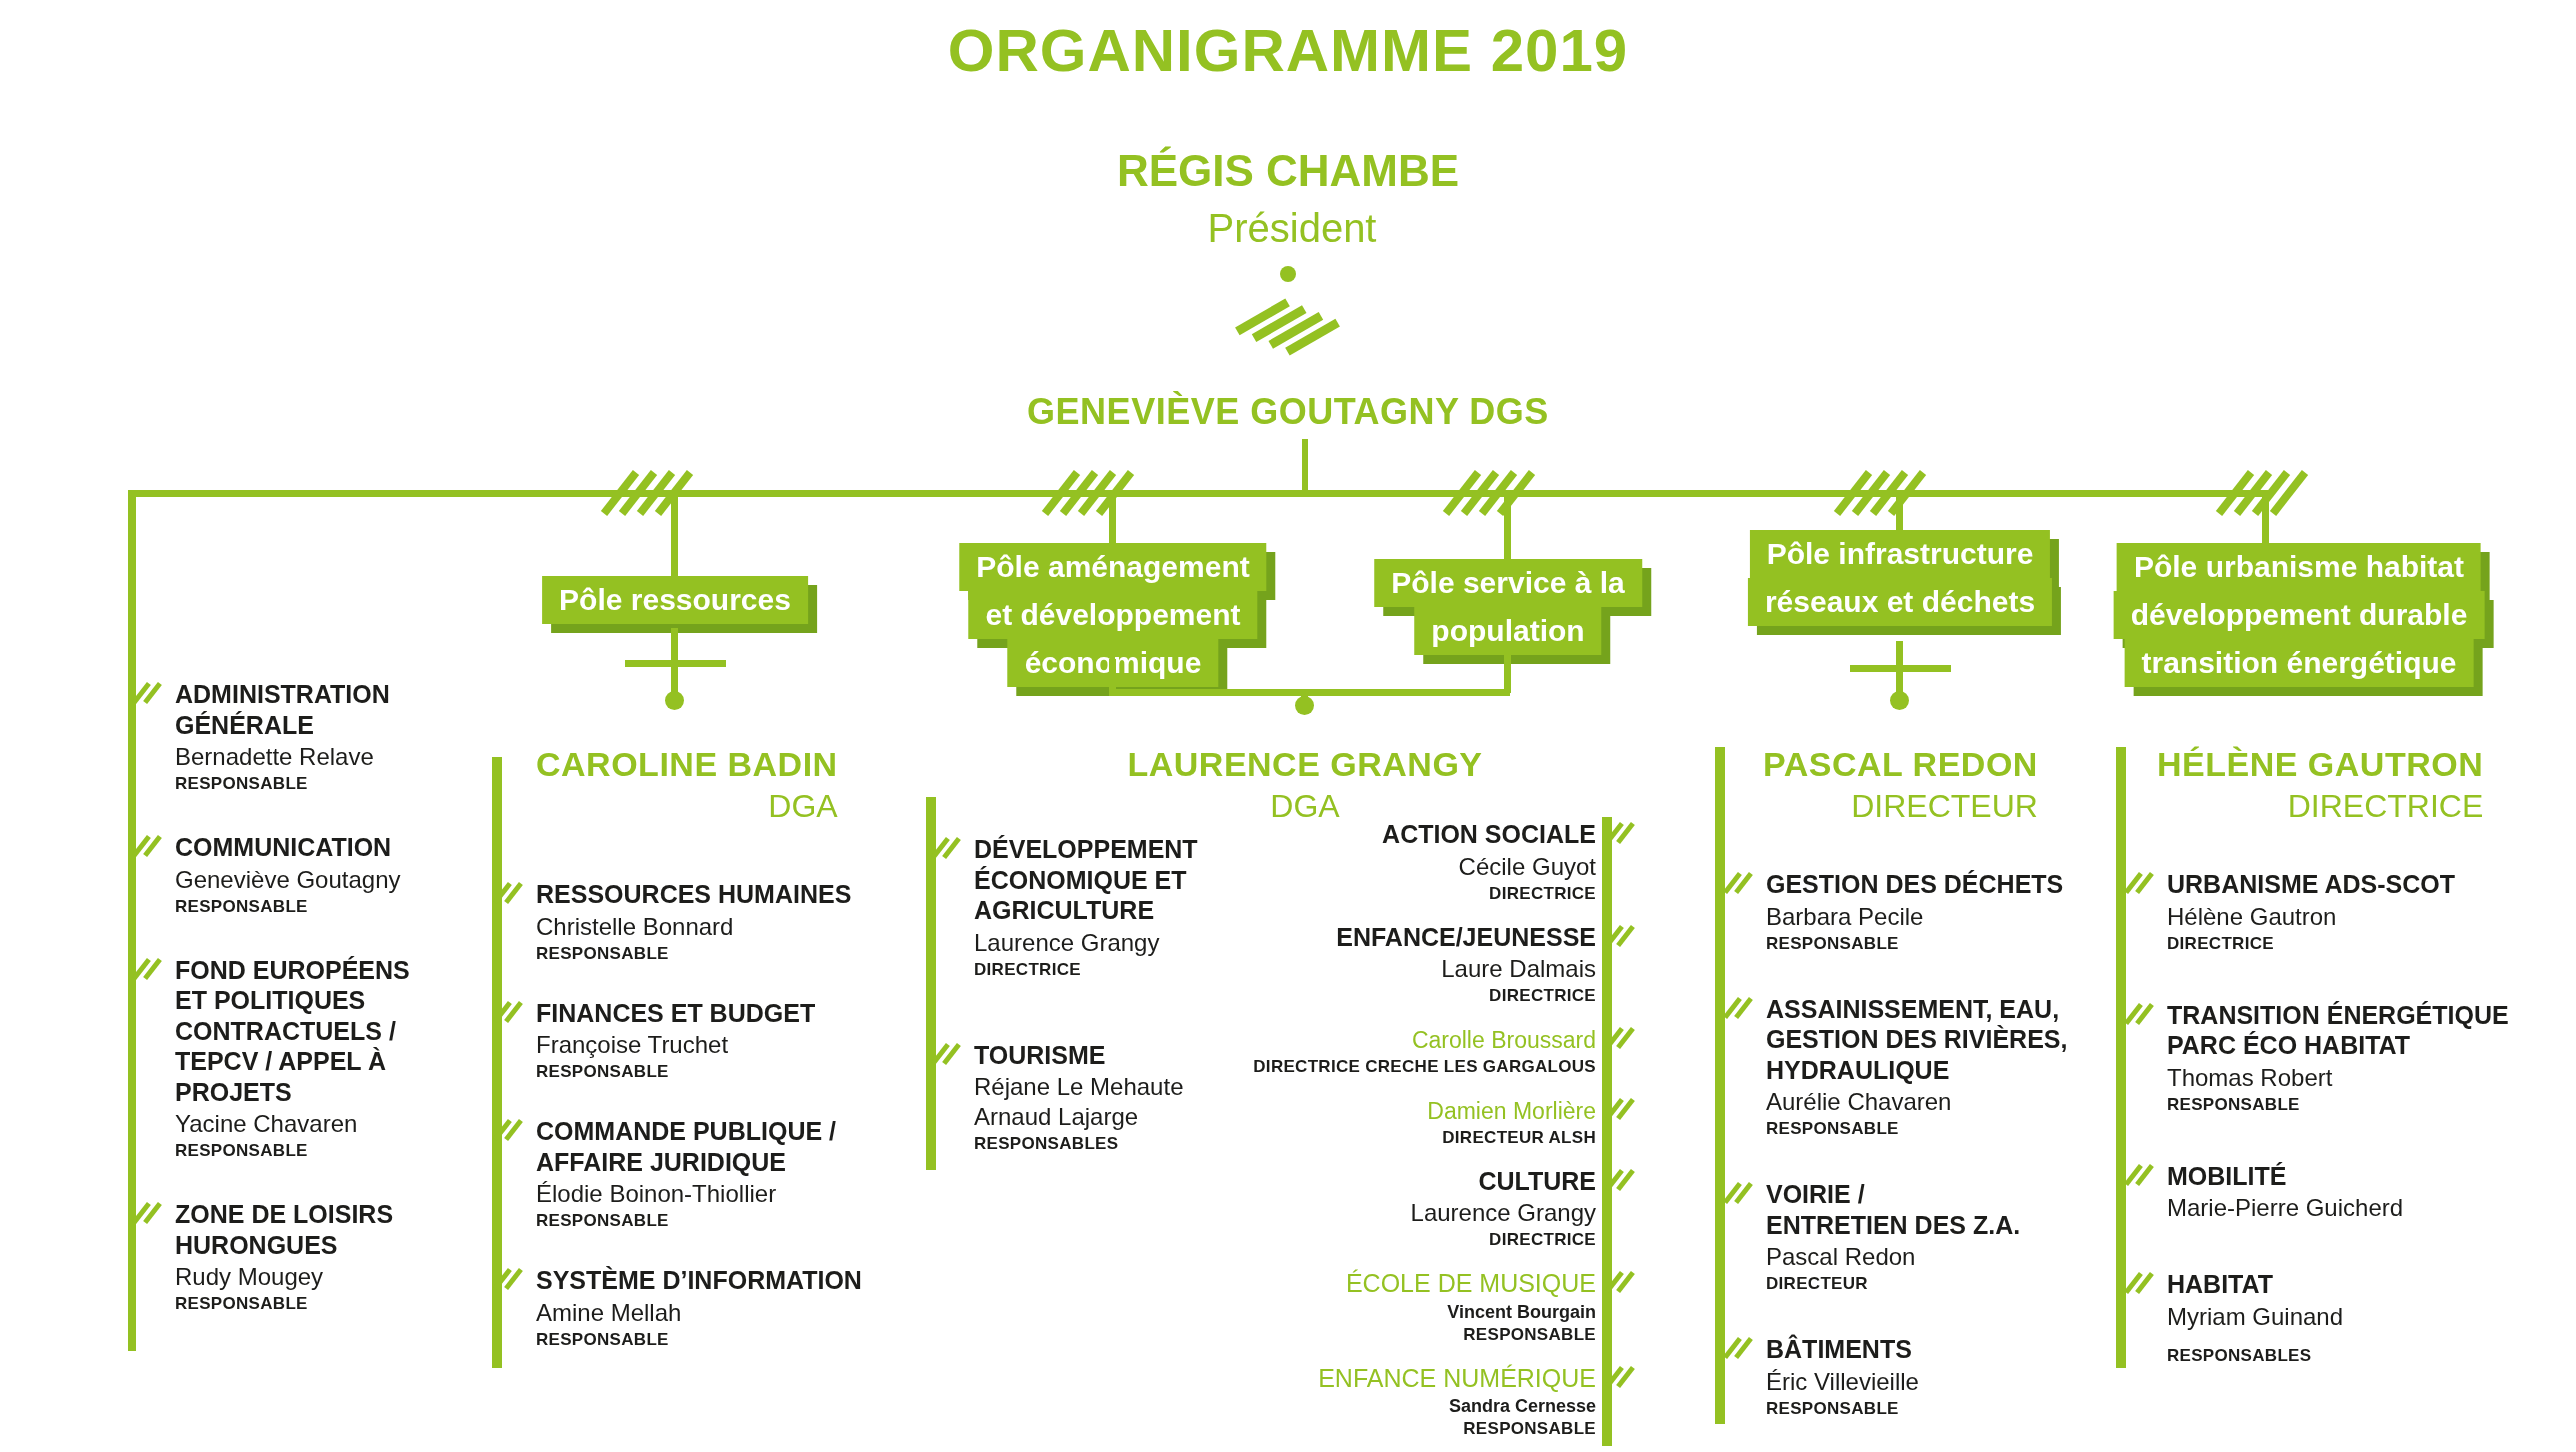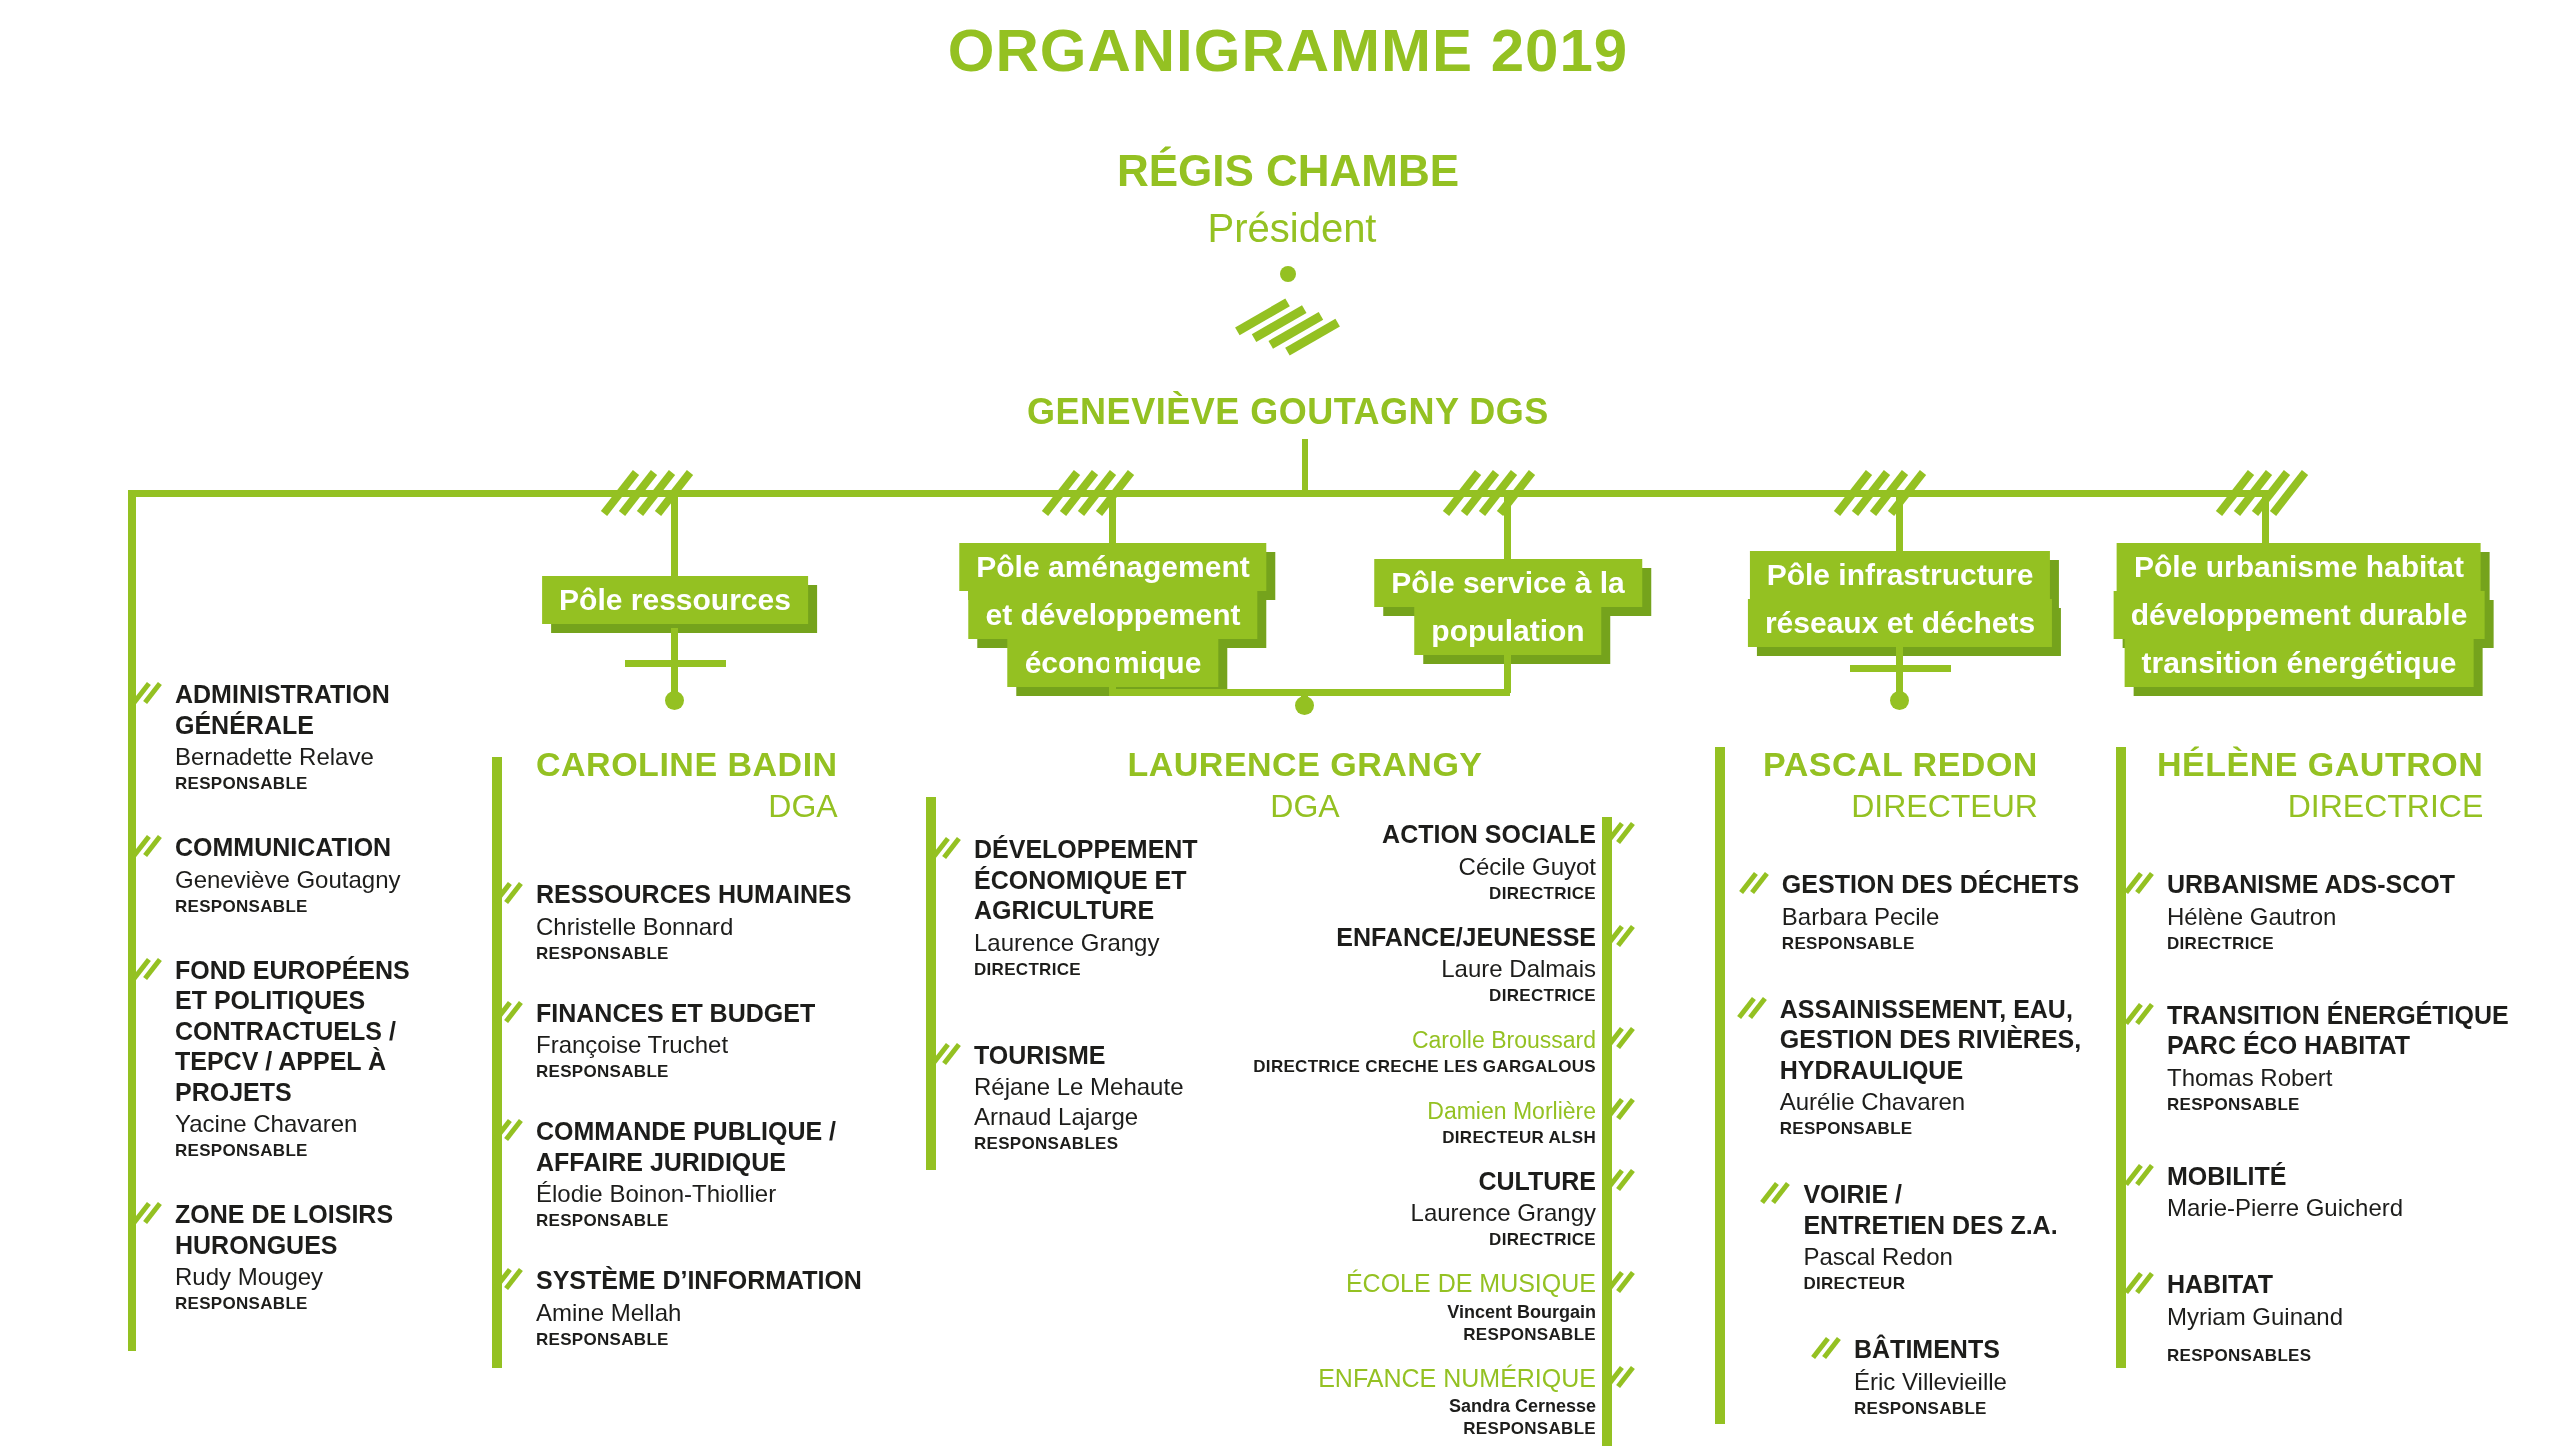--- a/index.html
+++ b/index.html
@@ -114,21 +114,21 @@
   </div>
   <div class="pole" style="left:1113px;top:543px;">
     <span class="pole-line">Pôle aménagement</span>
     <span class="pole-line">et développement</span>
     <span class="pole-line">économique</span>
   </div>
   <div class="pole" style="left:1508px;top:559px;">
     <span class="pole-line">Pôle service à la</span>
     <span class="pole-line">population</span>
   </div>
-  <div class="pole" style="left:1900px;top:551px;">
+  <div class="pole" style="left:1900px;top:530px;">
     <span class="pole-line">Pôle infrastructure</span>
     <span class="pole-line">réseaux et déchets</span>
   </div>
   <div class="pole" style="left:2299px;top:543px;">
     <span class="pole-line">Pôle urbanisme habitat</span>
     <span class="pole-line">développement durable</span>
     <span class="pole-line">transition énergétique</span>
   </div>
 
   <div class="ln" style="left:671px;top:628px;width:7px;height:34px;"></div>
@@ -331,21 +331,21 @@
       <div class="item">
         <span class="hatch-sm">
           <i></i>
           <i></i>
         </span>
         <div class="it-title green">ENFANCE NUMÉRIQUE</div>
         <div class="it-name-sm">Sandra Cernesse</div>
         <div class="it-role">RESPONSABLE</div>
       </div>
     </div>
-  <div class="col" style="left:1766px;top:869px;width:329px;gap:40px;align-items:center;">
+  <div class="col" style="left:1766px;top:869px;width:329px;gap:40px;">
       <div class="item">
         <span class="hatch-sm">
           <i></i>
           <i></i>
         </span>
         <div class="it-title">GESTION DES DÉCHETS</div>
         <div class="it-name">Barbara Pecile</div>
         <div class="it-role">RESPONSABLE</div>
       </div>
       <div class="item">

